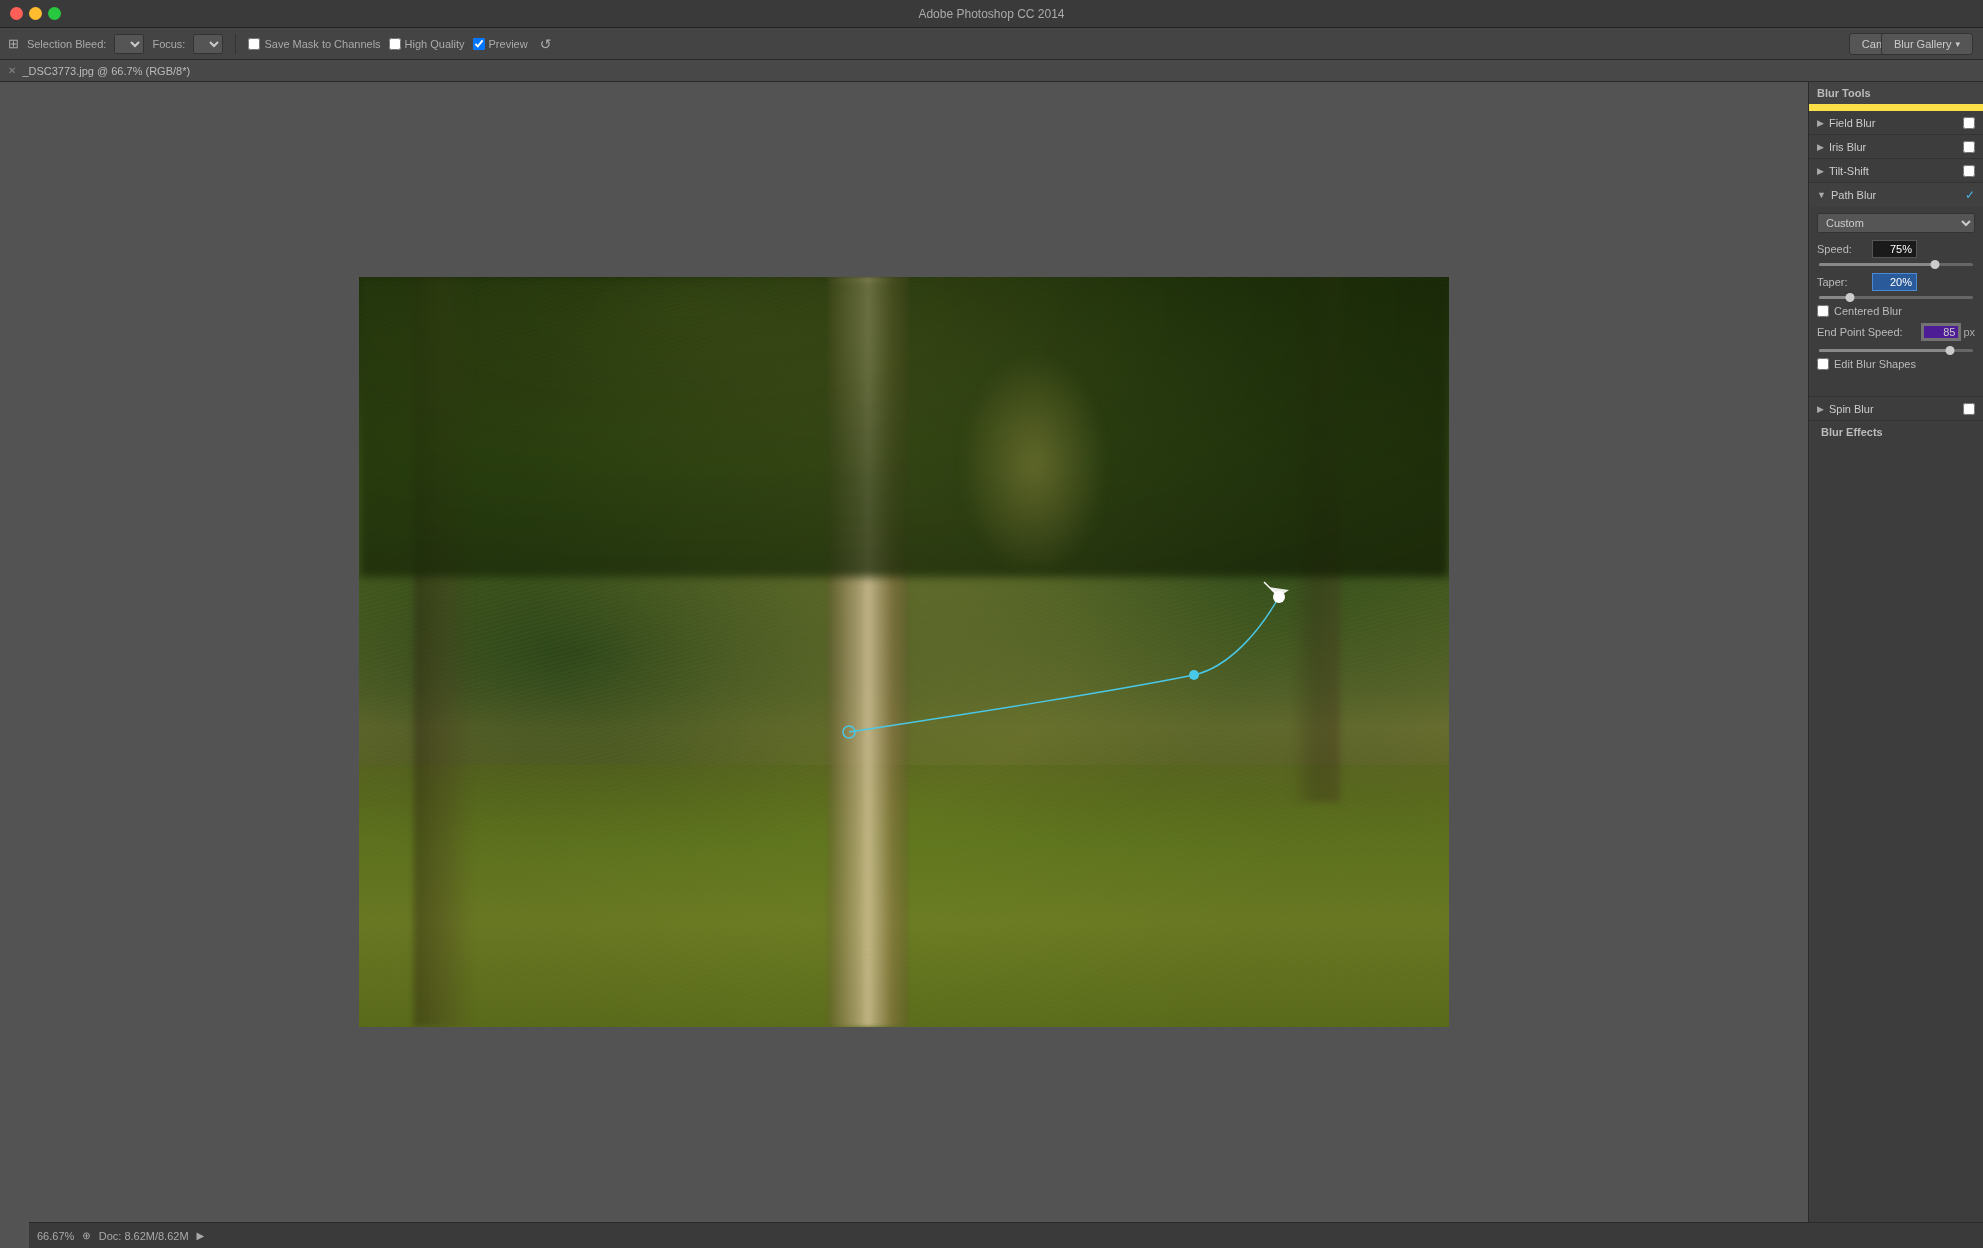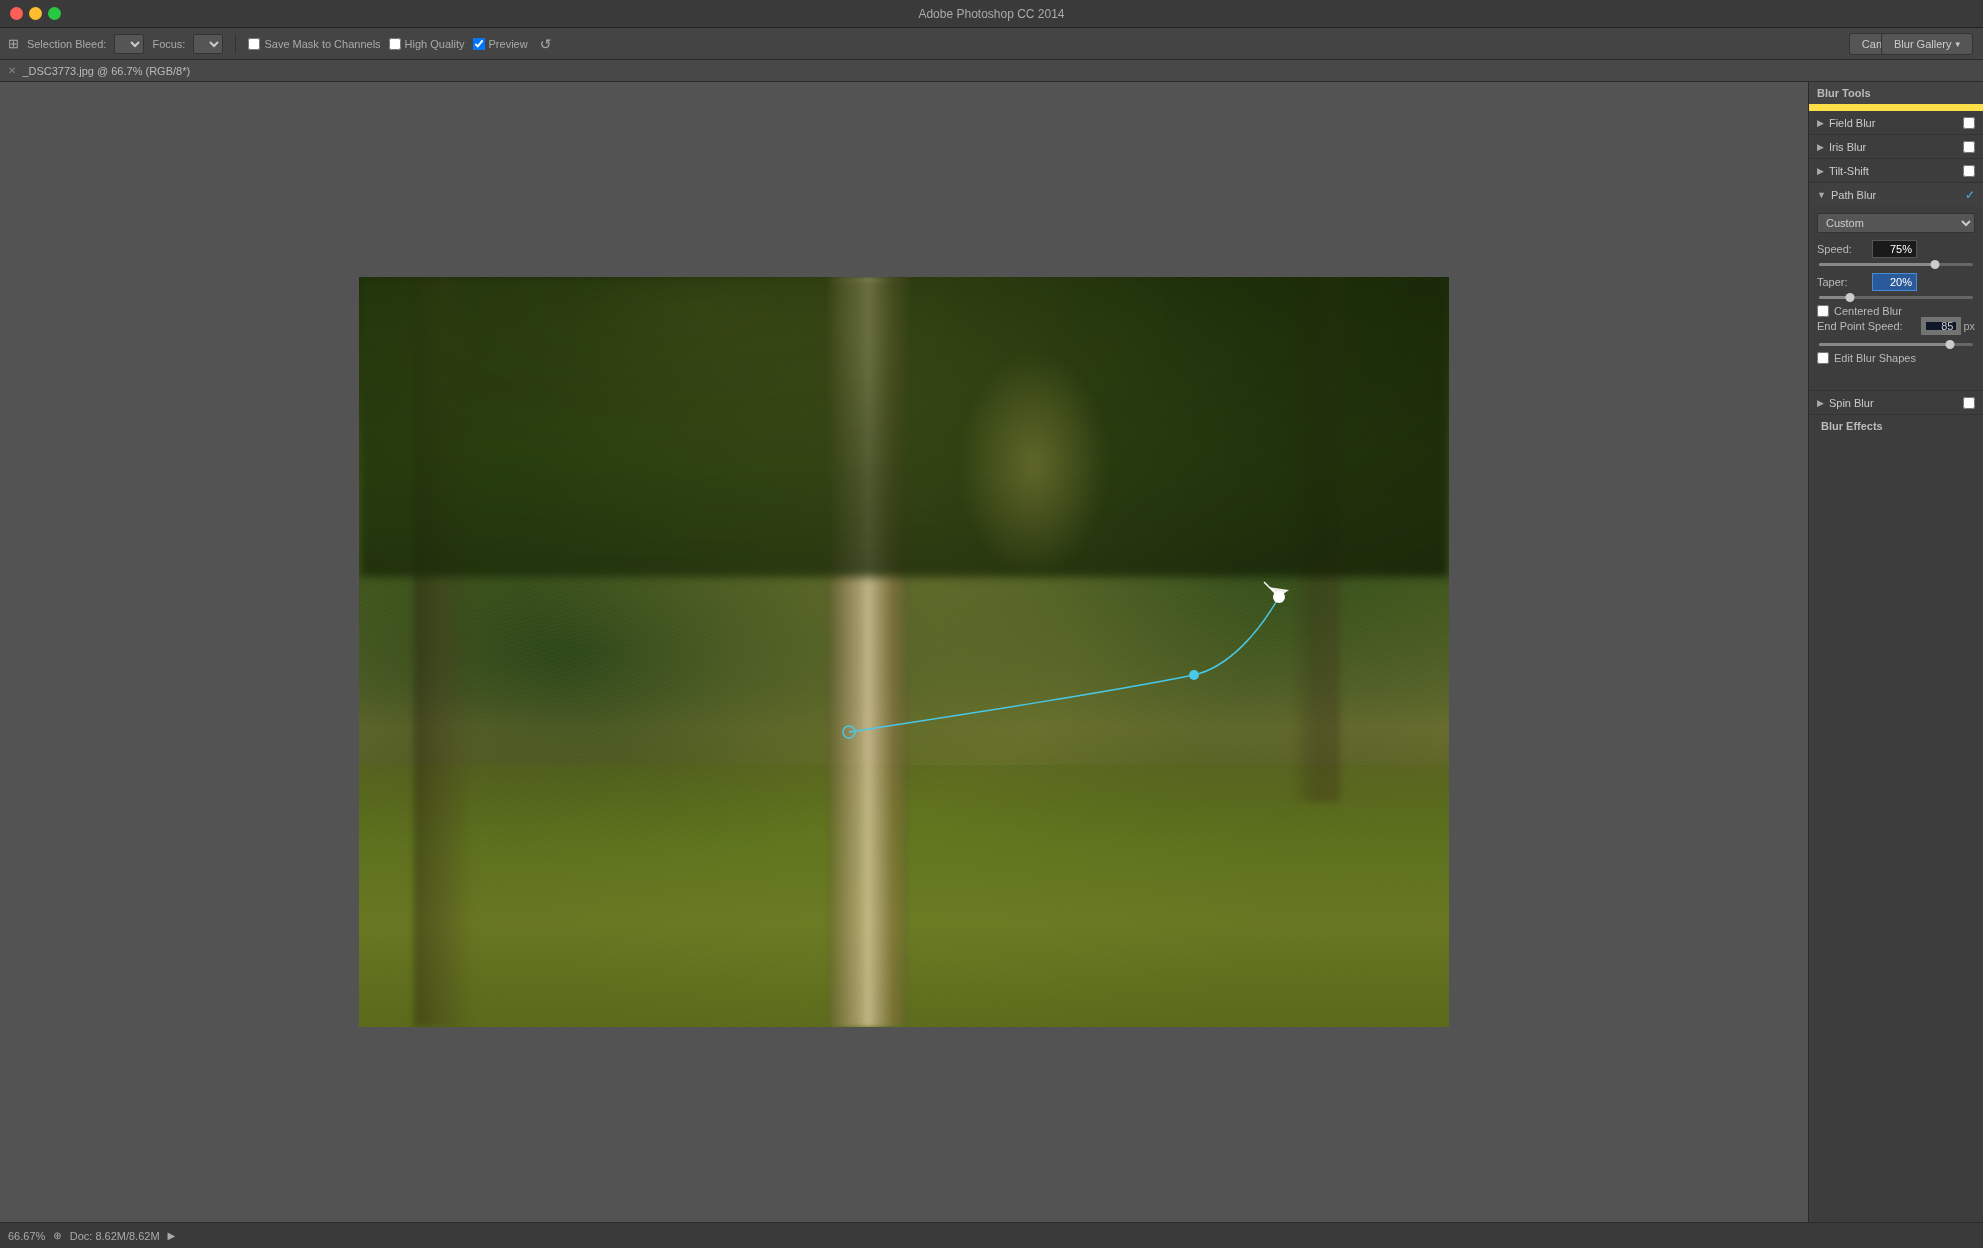--- a/index.html
+++ b/index.html
@@ -315,20 +315,21 @@
       background: #ccc;
       border-radius: 50%;
       position: absolute;
       top: -3px;
       transform: translateX(-50%);
     }
 
     .centered-blur-row {
       display: flex;
       align-items: center;
+      margin-bottom: 6px;
     }
     .centered-blur-row input[type="checkbox"] {
       width: 12px;
       height: 12px;
       margin-right: 5px;
     }
     .centered-blur-label {
       font-size: 11px;
       color: #bbb;
     }
@@ -337,22 +338,22 @@
       display: flex;
       align-items: center;
       margin-bottom: 8px;
     }
     .endpoint-label {
       font-size: 11px;
       color: #bbb;
       flex: 1;
     }
     .endpoint-value {
-      background: #0f172a;
-      border: 5px solid #737373;
+      background: #4c1d95;
+      border: 3px solid #737373;
       color: #ccc;
       height: 18px;
       width: 40px;
       font-size: 11px;
       padding: 0 3px;
       text-align: right;
     }
     .endpoint-unit {
       font-size: 11px;
       color: #aaa;
@@ -411,20 +412,21 @@
 
     
     #statusbar {
       background: #3a3a3a;
       height: 26px;
       display: flex;
       align-items: center;
       padding: 0 8px;
       gap: 8px;
       border-top: 1px solid #2a2a2a;
+      margin-left: 29px;
     }
     .status-zoom {
       color: #aaa;
       font-size: 11px;
     }
     .status-icon {
       color: #aaa;
       font-size: 10px;
       cursor: pointer;
     }

